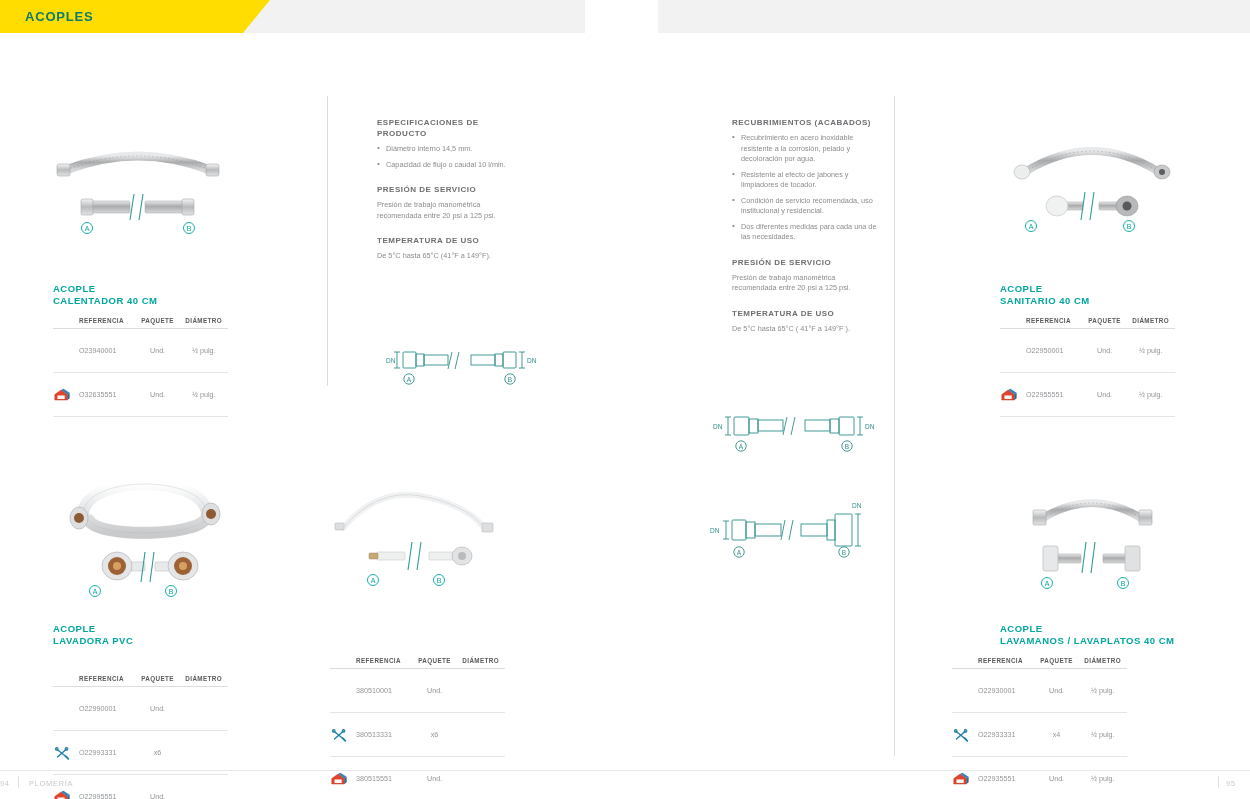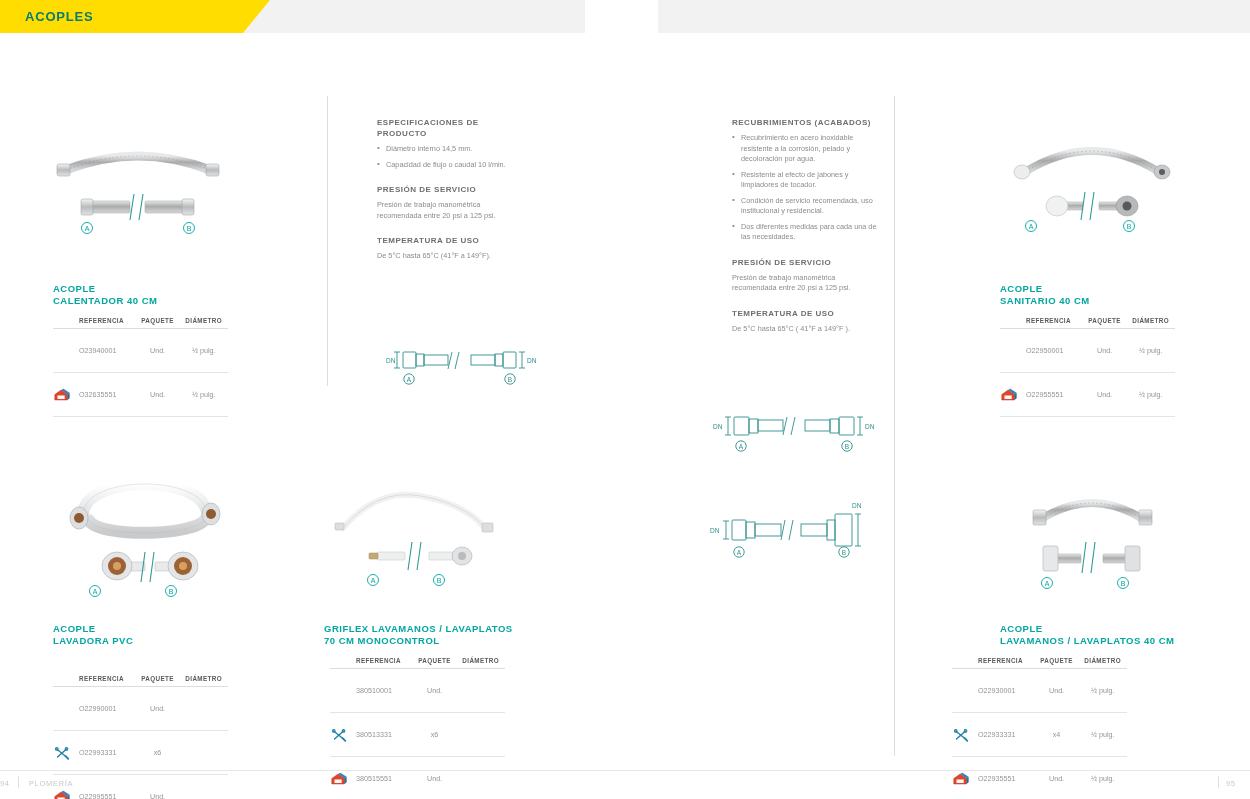--- a/index.html
+++ b/index.html
@@ -444,24 +444,20 @@
     <ellipse cx="137" cy="88" rx="10" ry="9" fill="#e1e3e4" stroke="#adafb1" stroke-width="0.6"></ellipse>
     <circle cx="137" cy="88" r="4" fill="#b9bbbd"></circle>
     <line x1="87" y1="74" x2="83" y2="102" stroke="#2e9a94" stroke-width="1.1"></line>
     <line x1="96" y1="74" x2="92" y2="102" stroke="#2e9a94" stroke-width="1.1"></line>
     <circle cx="48" cy="112" r="5.5" fill="none" stroke="#00a7a0" stroke-width="0.9"></circle>
     <text x="48" y="115" font-size="7" fill="#00a7a0" text-anchor="middle" font-family="Liberation Sans, sans-serif">A</text>
     <circle cx="114" cy="112" r="5.5" fill="none" stroke="#00a7a0" stroke-width="0.9"></circle>
     <text x="114" y="115" font-size="7" fill="#00a7a0" text-anchor="middle" font-family="Liberation Sans, sans-serif">B</text>
   </svg>
 
-  <div class="prod-title" style="left:324px; top:623px;">
-    <div>GRIFLEX LAVAMANOS / LAVAPLATOS</div>
-    <div>70 CM MONOCONTROL</div>
-  </div>
 
   <table class="ptable" style="left:330px; top:654px;">
     <thead>
       <tr>
         <th class="iconcell"></th>
         <th class="ref">REFERENCIA</th>
         <th>PAQUETE</th>
         <th>DIÁMETRO</th>
       </tr>
     </thead>

